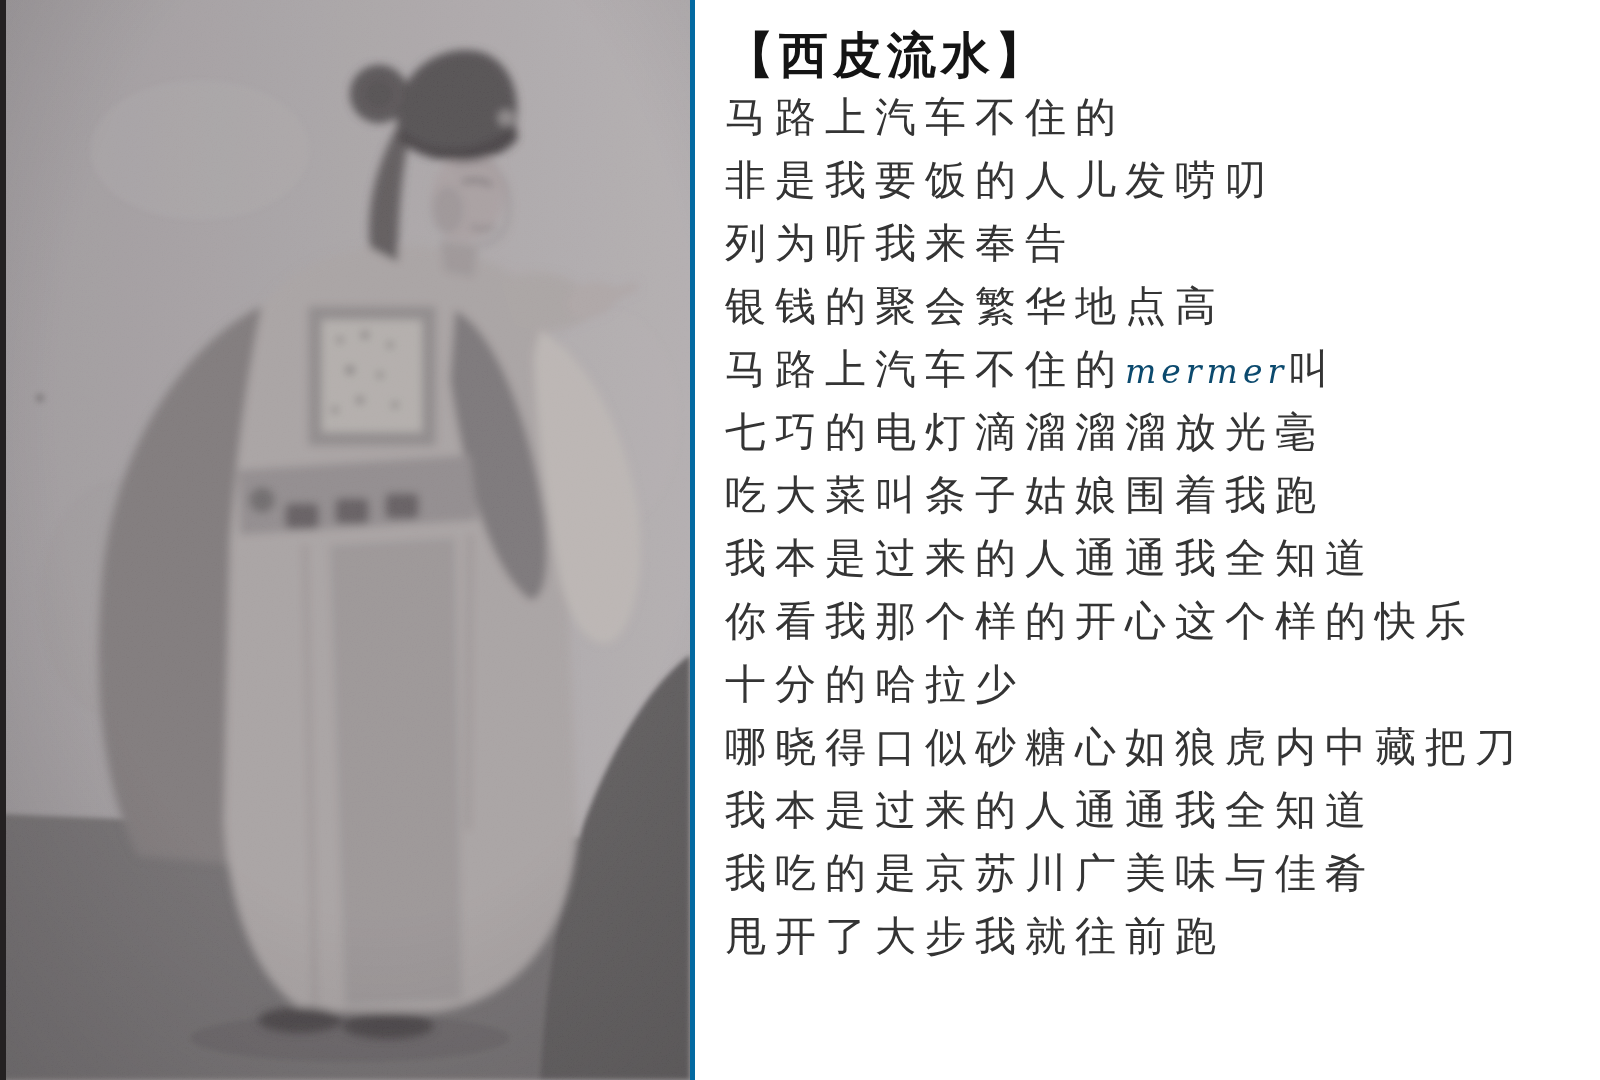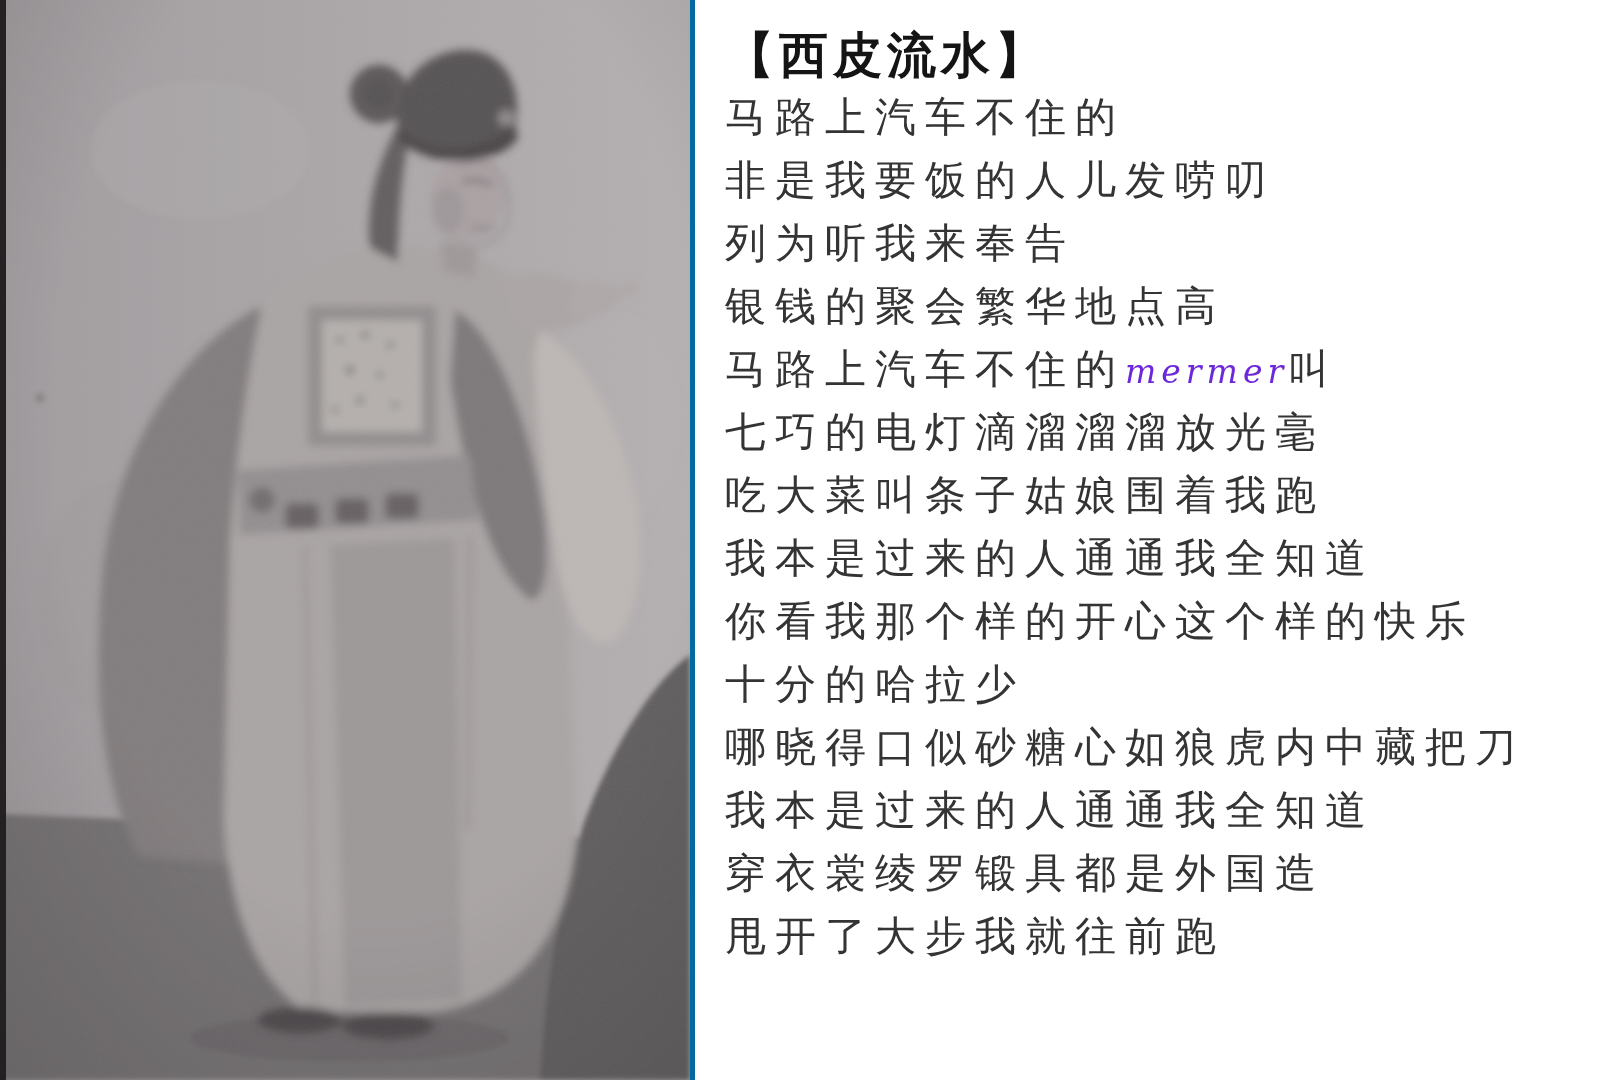--- a/index.html
+++ b/index.html
@@ -9,21 +9,21 @@
   .photo-panel{width:690px;height:1080px;flex:none;position:relative;background:#a7a2a4;}
   .photo-panel svg{display:block;width:690px;height:1080px;}
   
   .lyrics-panel{flex:1;background:#ffffff;box-sizing:border-box;
     padding:20px 8px 0 30px;border-left:5px solid #0369a1;overflow:hidden;}
   .line{height:63px;line-height:63px;font-size:41px;letter-spacing:9px;
     color:#343434;font-weight:500;white-space:nowrap;
     font-family:"Liberation Serif","DejaVu Serif",serif;}
   .line.title{height:66px;line-height:72px;font-size:49px;letter-spacing:5px;
     color:#141414;font-weight:700;}
-  .latin{font-size:33px;letter-spacing:5px;color:#6d28d9;
+  .latin{font-size:33px;letter-spacing:5px;color:#0c4a6e;
     font-style:italic;font-weight:400;
     font-family:"DejaVu Serif","Liberation Serif",serif;}
 </style>
 </head>
 <body>
 
 <div class="frame">
 
   <div class="photo-panel">
     <svg viewBox="0 0 690 1080" xmlns="http://www.w3.org/2000/svg">
@@ -143,17 +143,17 @@
 
     <div class="line"><span>马路上汽车不住的</span><span class="latin">mermer</span><span>叫</span></div>
 
     <div class="line"><span>七巧的电灯滴溜溜溜放光毫</span></div>
     <div class="line"><span>吃大菜叫条子姑娘围着我跑</span></div>
     <div class="line"><span>我本是过来的人通通我全知道</span></div>
     <div class="line"><span>你看我那个样的开心这个样的快乐</span></div>
     <div class="line"><span>十分的哈拉少</span></div>
     <div class="line"><span>哪晓得口似砂糖心如狼虎内中藏把刀</span></div>
     <div class="line"><span>我本是过来的人通通我全知道</span></div>
-    <div class="line"><span>穿衣裳绫罗锻具都是外国造</span></div>
+    <div class="line"><span>我吃的是京苏川广美味与佳肴</span></div>
     <div class="line"><span>甩开了大步我就往前跑</span></div>
   </div>
 
 </div>
 
 </body></html>

